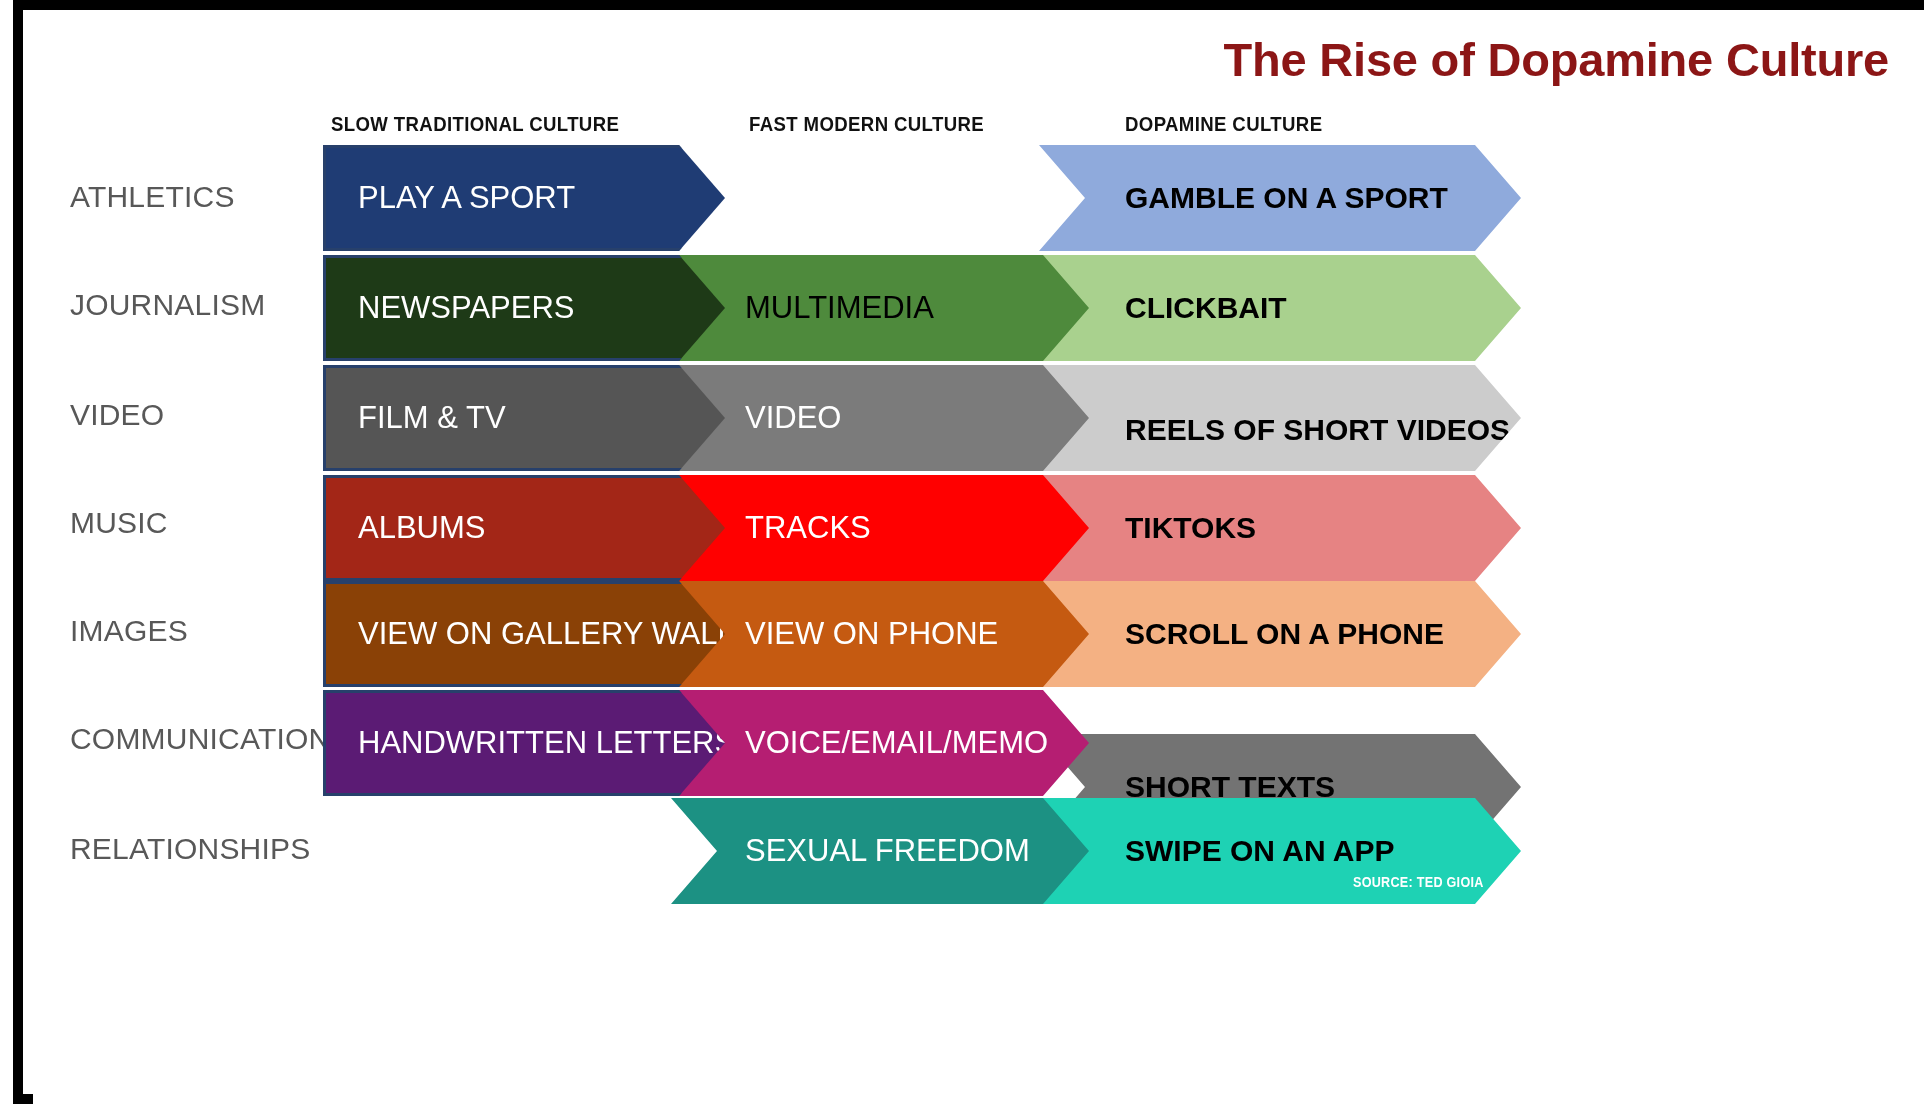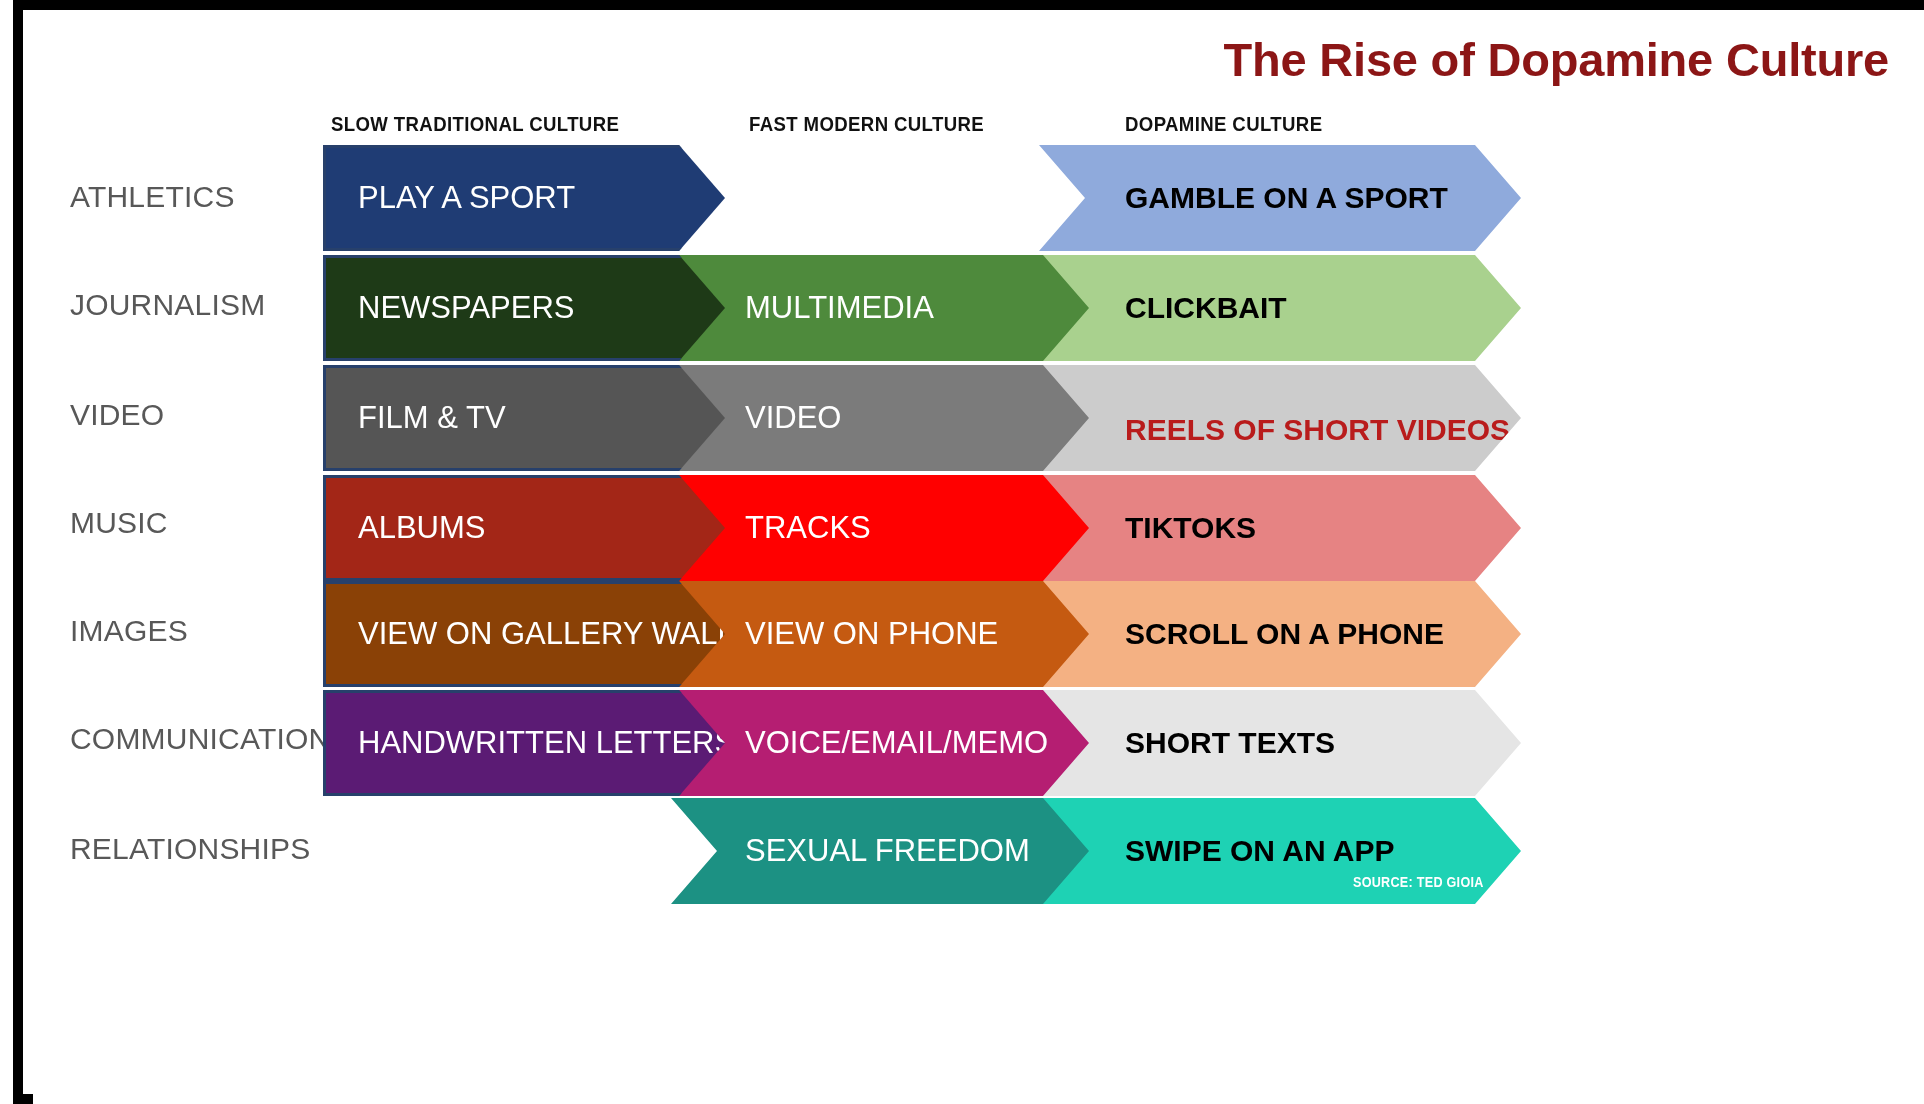--- a/index.html
+++ b/index.html
@@ -181,38 +181,38 @@
           </div>
         </div>
         <div class="row" style="top: 235px; height: 106px;">
           <div class="arrow chev c1" style="background: rgb(30, 58, 23);">
             <span class="lbl" style="color: rgb(255, 255, 255);">NEWSPAPERS</span>
             <div class="rule-t"></div>
             <div class="rule-b"></div>
             <div class="rule-l"></div>
           </div>
           <div class="arrow chev-notch c2" style="background: rgb(78, 138, 60);">
-            <span class="lbl" style="color: #ffffff; text-align: center;">MULTIMEDIA</span>
+            <span class="lbl" style="color: #000000; text-align: center;">MULTIMEDIA</span>
           </div>
           <div class="arrow chev-notch c3" style="background: rgb(169, 209, 142);">
             <span class="lbl" style="color: rgb(0, 0, 0);">CLICKBAIT</span>
           </div>
         </div>
         <div class="row" style="top: 345px; height: 106px;">
           <div class="arrow chev c1" style="background: rgb(85, 85, 85);">
             <span class="lbl" style="color: rgb(255, 255, 255);">FILM &amp;  TV</span>
             <div class="rule-t"></div>
             <div class="rule-b"></div>
             <div class="rule-l"></div>
           </div>
           <div class="arrow chev-notch c2" style="background: rgb(123, 123, 123);">
             <span class="lbl" style="color: rgb(255, 255, 255);">VIDEO</span>
           </div>
           <div class="arrow chev-notch c3" style="background: rgb(204, 204, 204);">
-            <span class="lbl" style="color: #b91c1c; margin-top: 24px;">REELS OF SHORT VIDEOS</span>
+            <span class="lbl" style="color: #000000; margin-top: 24px;">REELS OF SHORT VIDEOS</span>
           </div>
         </div>
         <div class="row" style="top: 455px; height: 106px;">
           <div class="arrow chev c1" style="background: rgb(163, 38, 23);">
             <span class="lbl" style="color: rgb(255, 255, 255);">ALBUMS</span>
             <div class="rule-t"></div>
             <div class="rule-b"></div>
             <div class="rule-l"></div>
           </div>
           <div class="arrow chev-notch c2" style="background: rgb(255, 0, 0);">
@@ -239,21 +239,21 @@
         <div class="row" style="top: 670px; height: 106px;">
           <div class="arrow chev c1" style="background: rgb(91, 27, 116);">
             <span class="lbl" style="color: rgb(255, 255, 255);">HANDWRITTEN LETTERS</span>
             <div class="rule-t"></div>
             <div class="rule-b"></div>
             <div class="rule-l"></div>
           </div>
           <div class="arrow chev-notch c2" style="background: rgb(181, 30, 114);">
             <span class="lbl" style="color: rgb(255, 255, 255);">VOICE/EMAIL/MEMO</span>
           </div>
-          <div class="arrow chev-notch c3" style="background: #e5e5e5;">
+          <div class="arrow chev-notch c3" style="background: #737373; margin-top: 44px;">
             <span class="lbl" style="color: rgb(0, 0, 0);">SHORT TEXTS</span>
           </div>
         </div>
         <div class="row" style="top: 778px; height: 106px;">
           <div class="arrow chev-notch c2" style="background: rgb(28, 145, 131);">
             <span class="lbl" style="color: rgb(255, 255, 255);">SEXUAL FREEDOM</span>
           </div>
           <div class="arrow chev-notch c3" style="background: rgb(30, 210, 180);">
             <span class="lbl" style="color: rgb(0, 0, 0);">SWIPE ON AN APP</span>
           </div>

